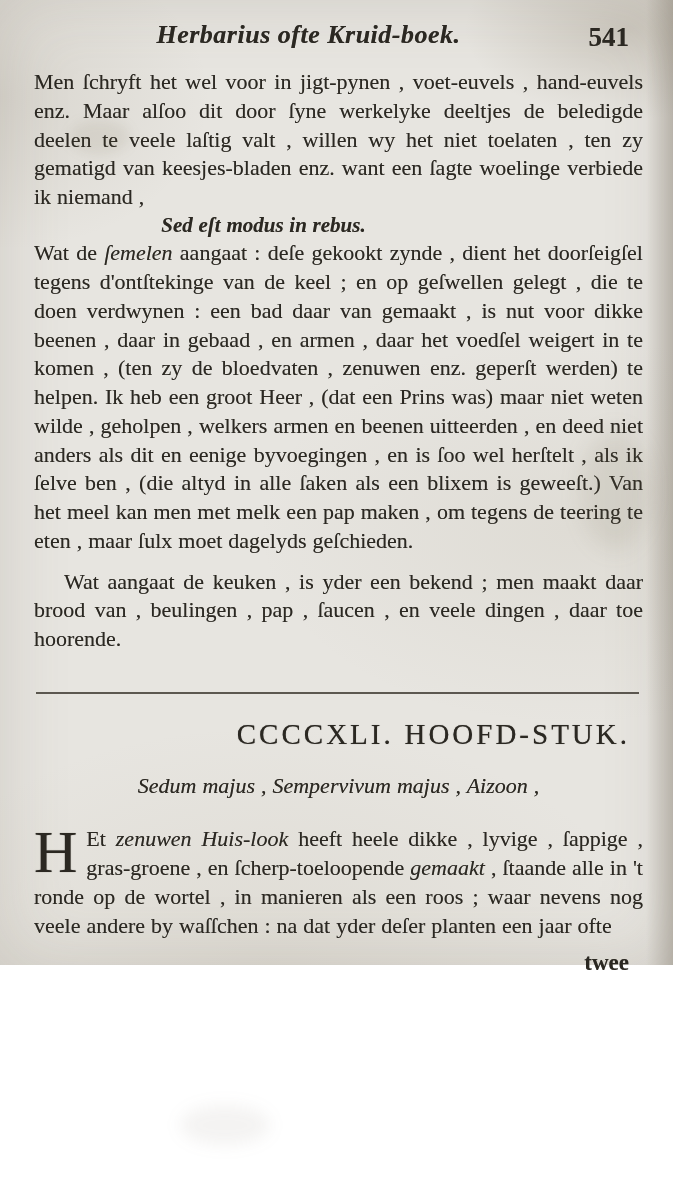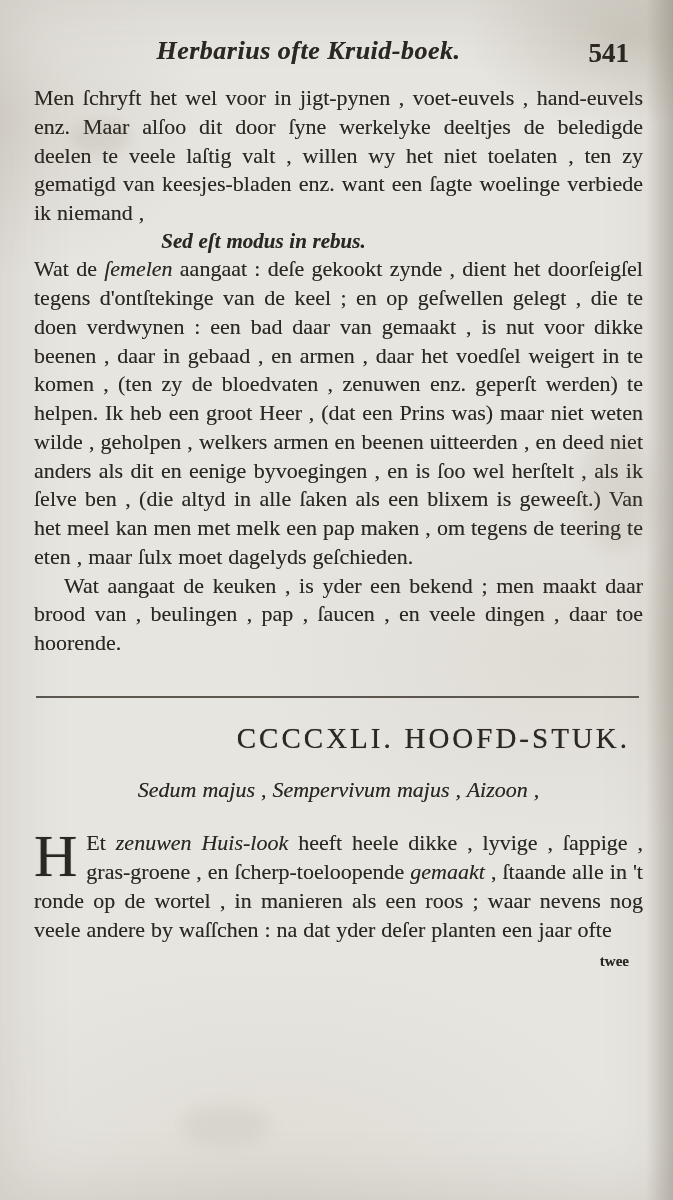--- a/index.html
+++ b/index.html
@@ -5,23 +5,23 @@
   html, body { margin: 0; padding: 0; }
   body {
     width: 673px;
     height: 1200px;
     overflow: hidden;
     font-family: "Liberation Serif", "DejaVu Serif", serif;
   }
   .page {
     position: relative;
     width: 673px;
-    height: 1200px;
+    height: 965px;
     box-sizing: border-box;
-    padding: 36px 30px 0 34px;
+    padding: 20px 30px 0 34px;
     color: #2b2822;
     background-color: #e7e5e0;
     background-image:
       linear-gradient(to left, rgba(105,95,80,0.30), rgba(105,95,80,0.0) 4%),
       radial-gradient(ellipse 230px 130px at 93% 3%, rgba(139,128,108,0.28), rgba(139,128,108,0) 70%),
       radial-gradient(ellipse 300px 220px at 0% 10%, rgba(130,120,100,0.14), rgba(130,120,100,0) 70%),
       radial-gradient(ellipse 420px 260px at 85% 55%, rgba(150,140,115,0.10), rgba(150,140,115,0) 75%),
       radial-gradient(ellipse 520px 320px at 40% 100%, rgba(160,150,125,0.12), rgba(160,150,125,0) 75%);
     box-shadow: inset 0 0 70px rgba(100,90,70,0.18);
     font-family: Liberation Serif, serif;
@@ -59,21 +59,21 @@
   }
 
   .text-block {
     font-size: 22px;
     line-height: 1.308;
     text-align: justify;
     word-spacing: 0.5px;
     text-shadow: 0 0 0.6px rgba(43,40,34,0.45);
   }
   .para { margin: 0; }
-  .para.indent { text-indent: 30px; }
+  .para.indent { text-indent: 30px; margin-top: 12px; }
   .it { font-style: italic; }
 
   .epigraph {
     margin: 0 150px 0 0;
     text-align: center;
     font-style: italic;
     font-weight: 700;
     font-size: 21px;
   }
 
@@ -107,21 +107,21 @@
     font-size: 60px;
     line-height: 49px;
     padding: 3px 9px 0 0;
     text-shadow: 0 0 0.8px rgba(43,40,34,0.7);
   }
 
   .catchword {
     margin-top: 8px;
     padding-right: 14px;
     text-align: right;
-    font-size: 15px;
+    font-size: 23px;
     font-weight: 700;
   }
 </style>
 </head>
 <body>
 
 <div class="page">
 
   <div class="stain stain1"></div>
   <div class="stain stain2"></div>

